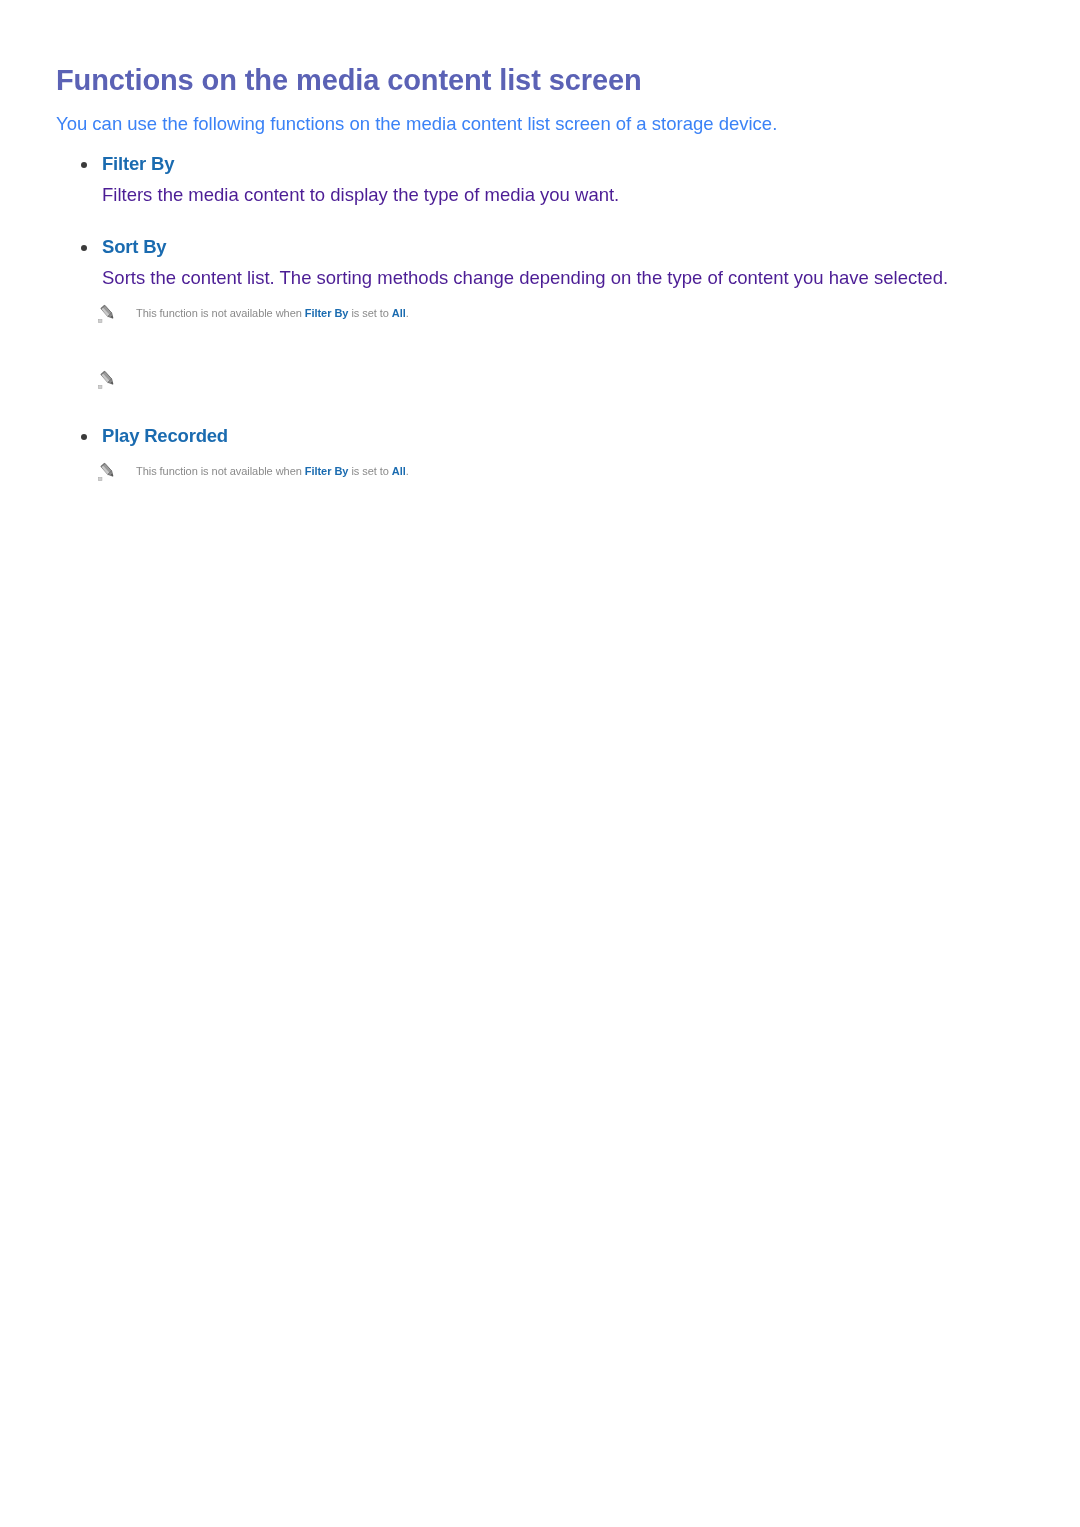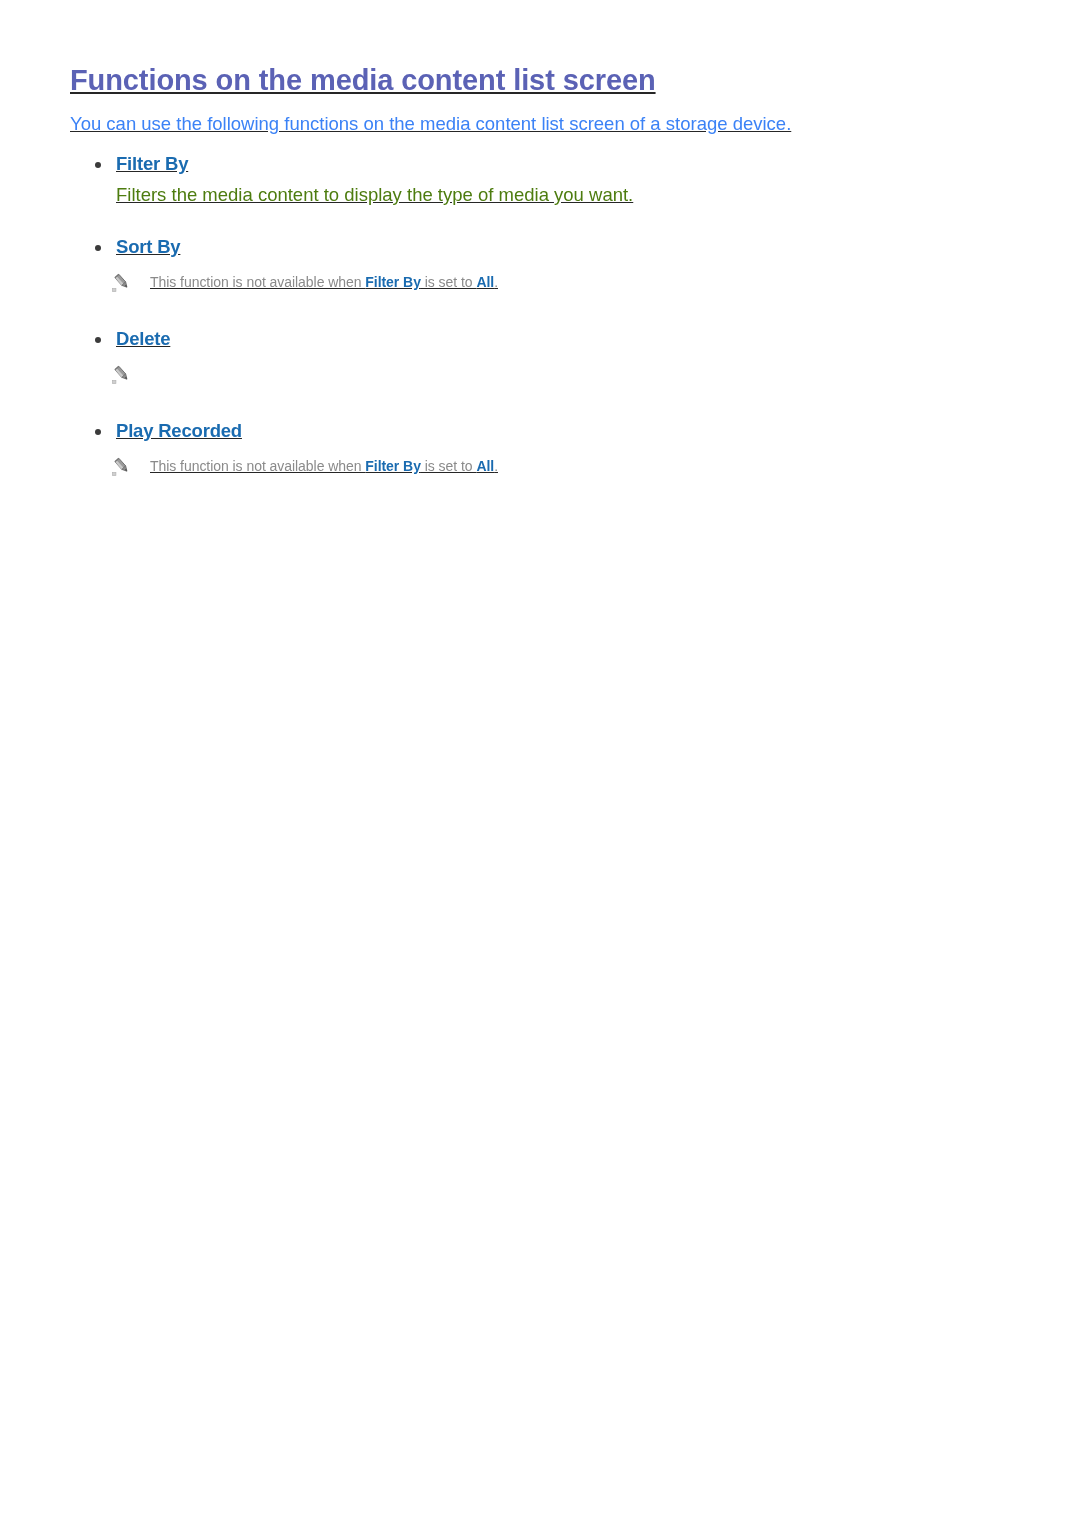--- a/index.html
+++ b/index.html
@@ -17,22 +17,21 @@
     -webkit-font-smoothing: antialiased;
   }
 
   .page {
     position: absolute;
     top: 0;
     left: 0;
     width: 1080px;
     height: 1527px;
     box-sizing: border-box;
-    padding: 62px 100px 0 70px;
-    text-decoration: underline;
+    padding: 62px 100px 0 56px;
   }
 
   
   .page-title {
     font-size: 29px;
     font-weight: bold;
     color: #5b62b5;
     letter-spacing: -0.1px;
     line-height: 36px;
     margin: 0 0 13px 0;
@@ -71,21 +70,21 @@
     font-size: 18.5px;
     font-weight: bold;
     color: #1a6bb0;
     line-height: 26px;
     letter-spacing: -0.2px;
   }
 
   .body-text {
     font-size: 18.5px;
     line-height: 27px;
-    color: #4d7c0f;
+    color: #4c1d95;
     margin: 0 0 4px 0;
     padding-left: 46px;
     max-width: 856px;
   }
 
   
   .note-row {
     position: relative;
     padding-left: 80px;
     margin: 11px 0 12px 0;
@@ -93,21 +92,21 @@
   }
   .pencil-icon {
     position: absolute;
     left: 42px;
     top: 1px;
     width: 20px;
     height: 20px;
     display: block;
   }
   .note-text {
-    font-size: 14px;
+    font-size: 11px;
     line-height: 23px;
     color: #8a8a8a;
     letter-spacing: -0.05px;
   }
   .note-text b {
     color: #1a6bb0;
     font-weight: bold;
   }
   .gap-md { height: 19px; }
   .gap-lg { height: 22px; }
@@ -122,34 +121,34 @@
   <p class="intro">You can use the following functions on the media content list screen of a storage device.</p>
 
   <div id="sections-container">
       <div class="section">
         <div class="bullet-row"><span class="bullet-dot"></span><span class="bullet-label">Filter By</span></div>
         <p class="body-text">Filters the media content to display the type of media you want.</p>
         <div class="gap-lg"></div>
       </div>
       <div class="section">
         <div class="bullet-row"><span class="bullet-dot"></span><span class="bullet-label">Sort By</span></div>
+        <p class="body-text">Sorts the content list. The sorting methods change depending on the type of content you have selected.</p>
         <div class="note-row"><span class="pencil-icon"><svg viewBox="0 0 20 20" width="20" height="20" aria-hidden="true">
               <g transform="rotate(-42 10 10)">
                 <rect x="7.6" y="2.2" width="5.2" height="10.2" fill="#9a9a9a" stroke="#6f6f6f" stroke-width="0.9"></rect>
                 <rect x="7.6" y="2.2" width="2.3" height="10.2" fill="#c9c9c9"></rect>
                 <polygon points="7.6,12.4 12.8,12.4 10.2,17.2" fill="#8d8d8d" stroke="#6f6f6f" stroke-width="0.8"></polygon>
                 <polygon points="9.4,14.9 11.2,14.9 10.2,17.2" fill="#444"></polygon>
                 <rect x="7.6" y="1.4" width="5.2" height="1.3" fill="#777"></rect>
               </g>
               <rect x="0.5" y="16.5" width="3.4" height="3.0" fill="#cfcfcf" stroke="#b4b4b4" stroke-width="0.7"></rect>
             </svg></span><span class="note-text"><span>This function is not available when </span><b>Filter By</b><span> is set to </span><b>All</b><span>.</span></span></div>
         <div class="gap-md"></div>
       </div>
       <div class="section">
-        <div class="bullet-row"><span class="bullet-dot"></span><span class="bullet-label">Delete</span></div>
         <div class="note-row"><span class="pencil-icon"><svg viewBox="0 0 20 20" width="20" height="20" aria-hidden="true">
               <g transform="rotate(-42 10 10)">
                 <rect x="7.6" y="2.2" width="5.2" height="10.2" fill="#9a9a9a" stroke="#6f6f6f" stroke-width="0.9"></rect>
                 <rect x="7.6" y="2.2" width="2.3" height="10.2" fill="#c9c9c9"></rect>
                 <polygon points="7.6,12.4 12.8,12.4 10.2,17.2" fill="#8d8d8d" stroke="#6f6f6f" stroke-width="0.8"></polygon>
                 <polygon points="9.4,14.9 11.2,14.9 10.2,17.2" fill="#444"></polygon>
                 <rect x="7.6" y="1.4" width="5.2" height="1.3" fill="#777"></rect>
               </g>
               <rect x="0.5" y="16.5" width="3.4" height="3.0" fill="#cfcfcf" stroke="#b4b4b4" stroke-width="0.7"></rect>
             </svg></span></div>

